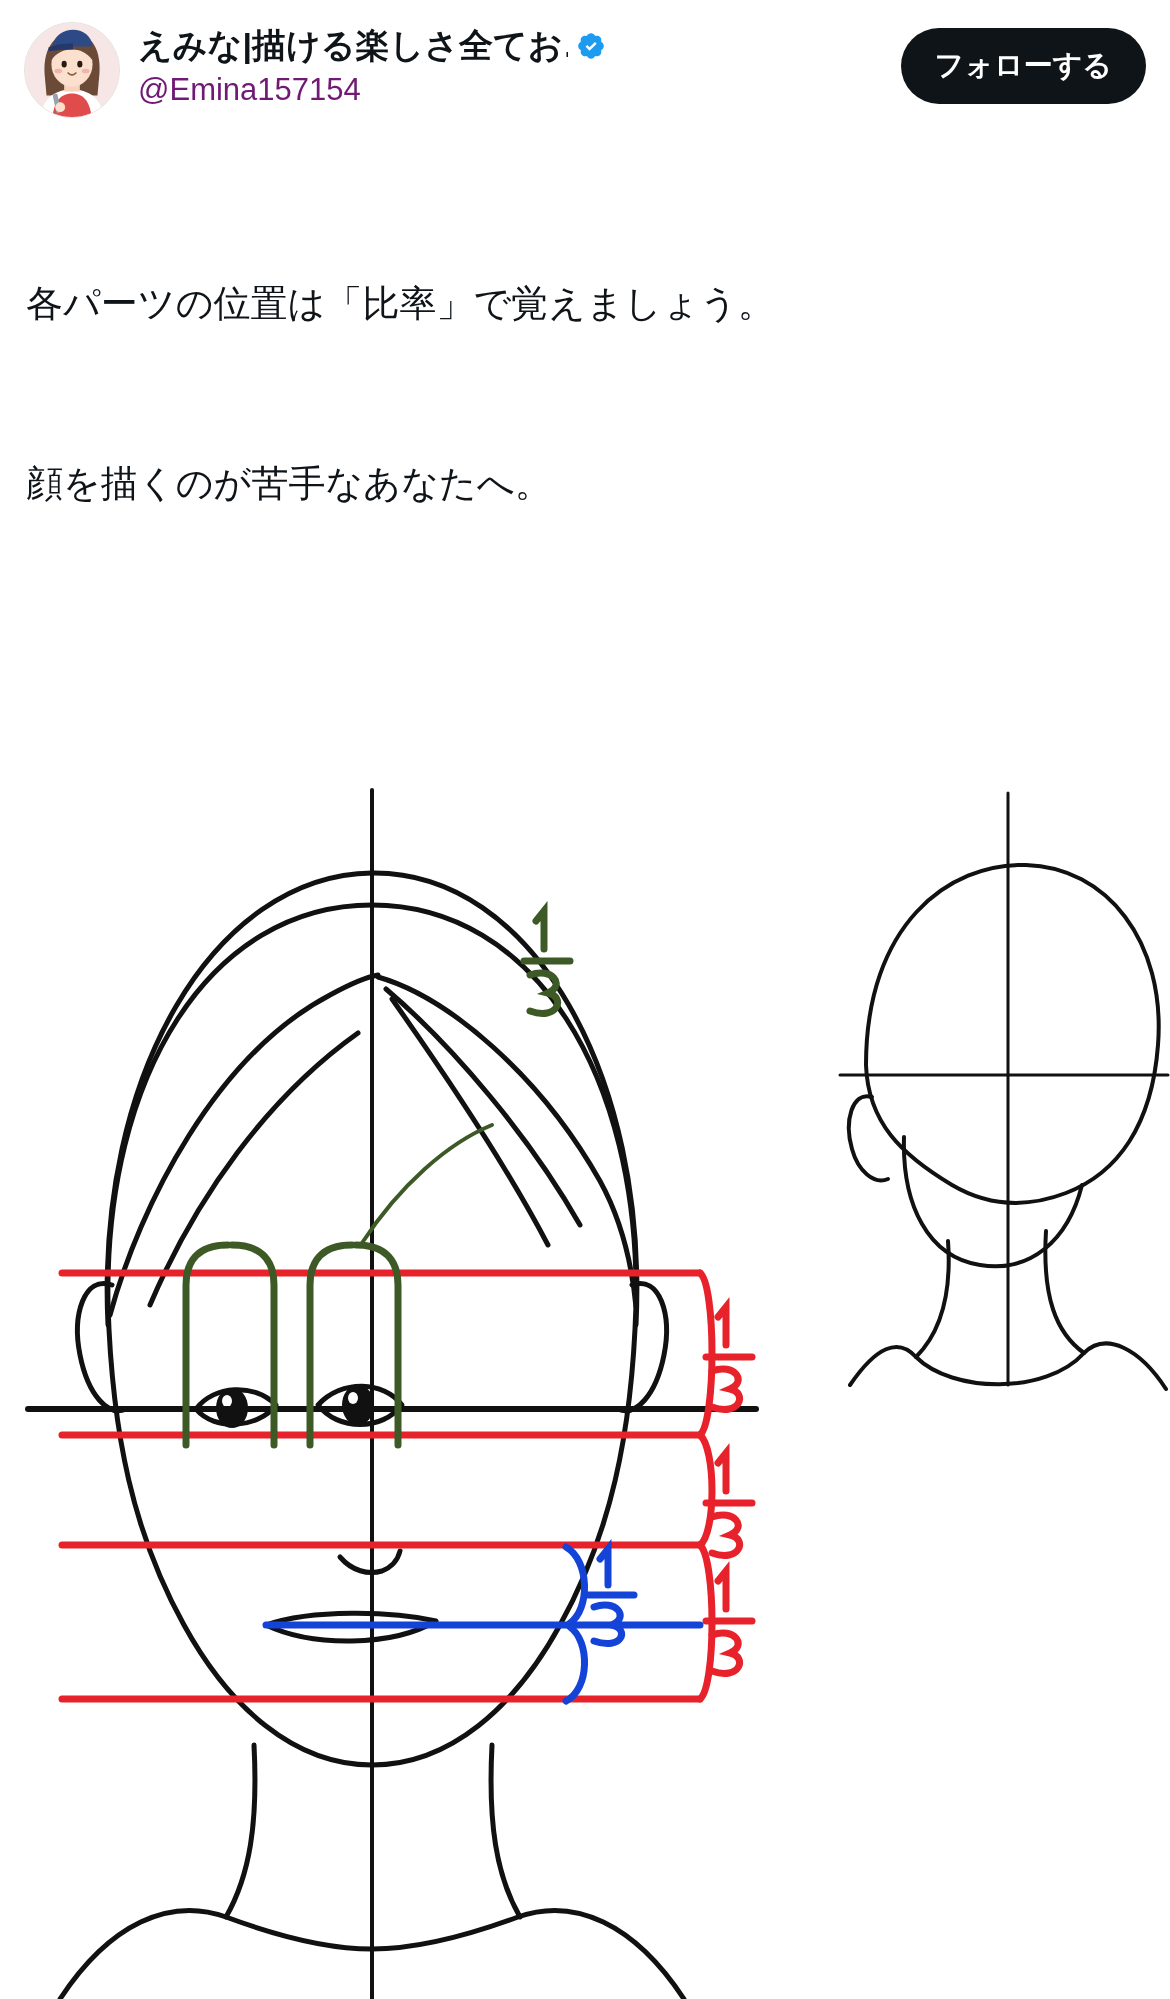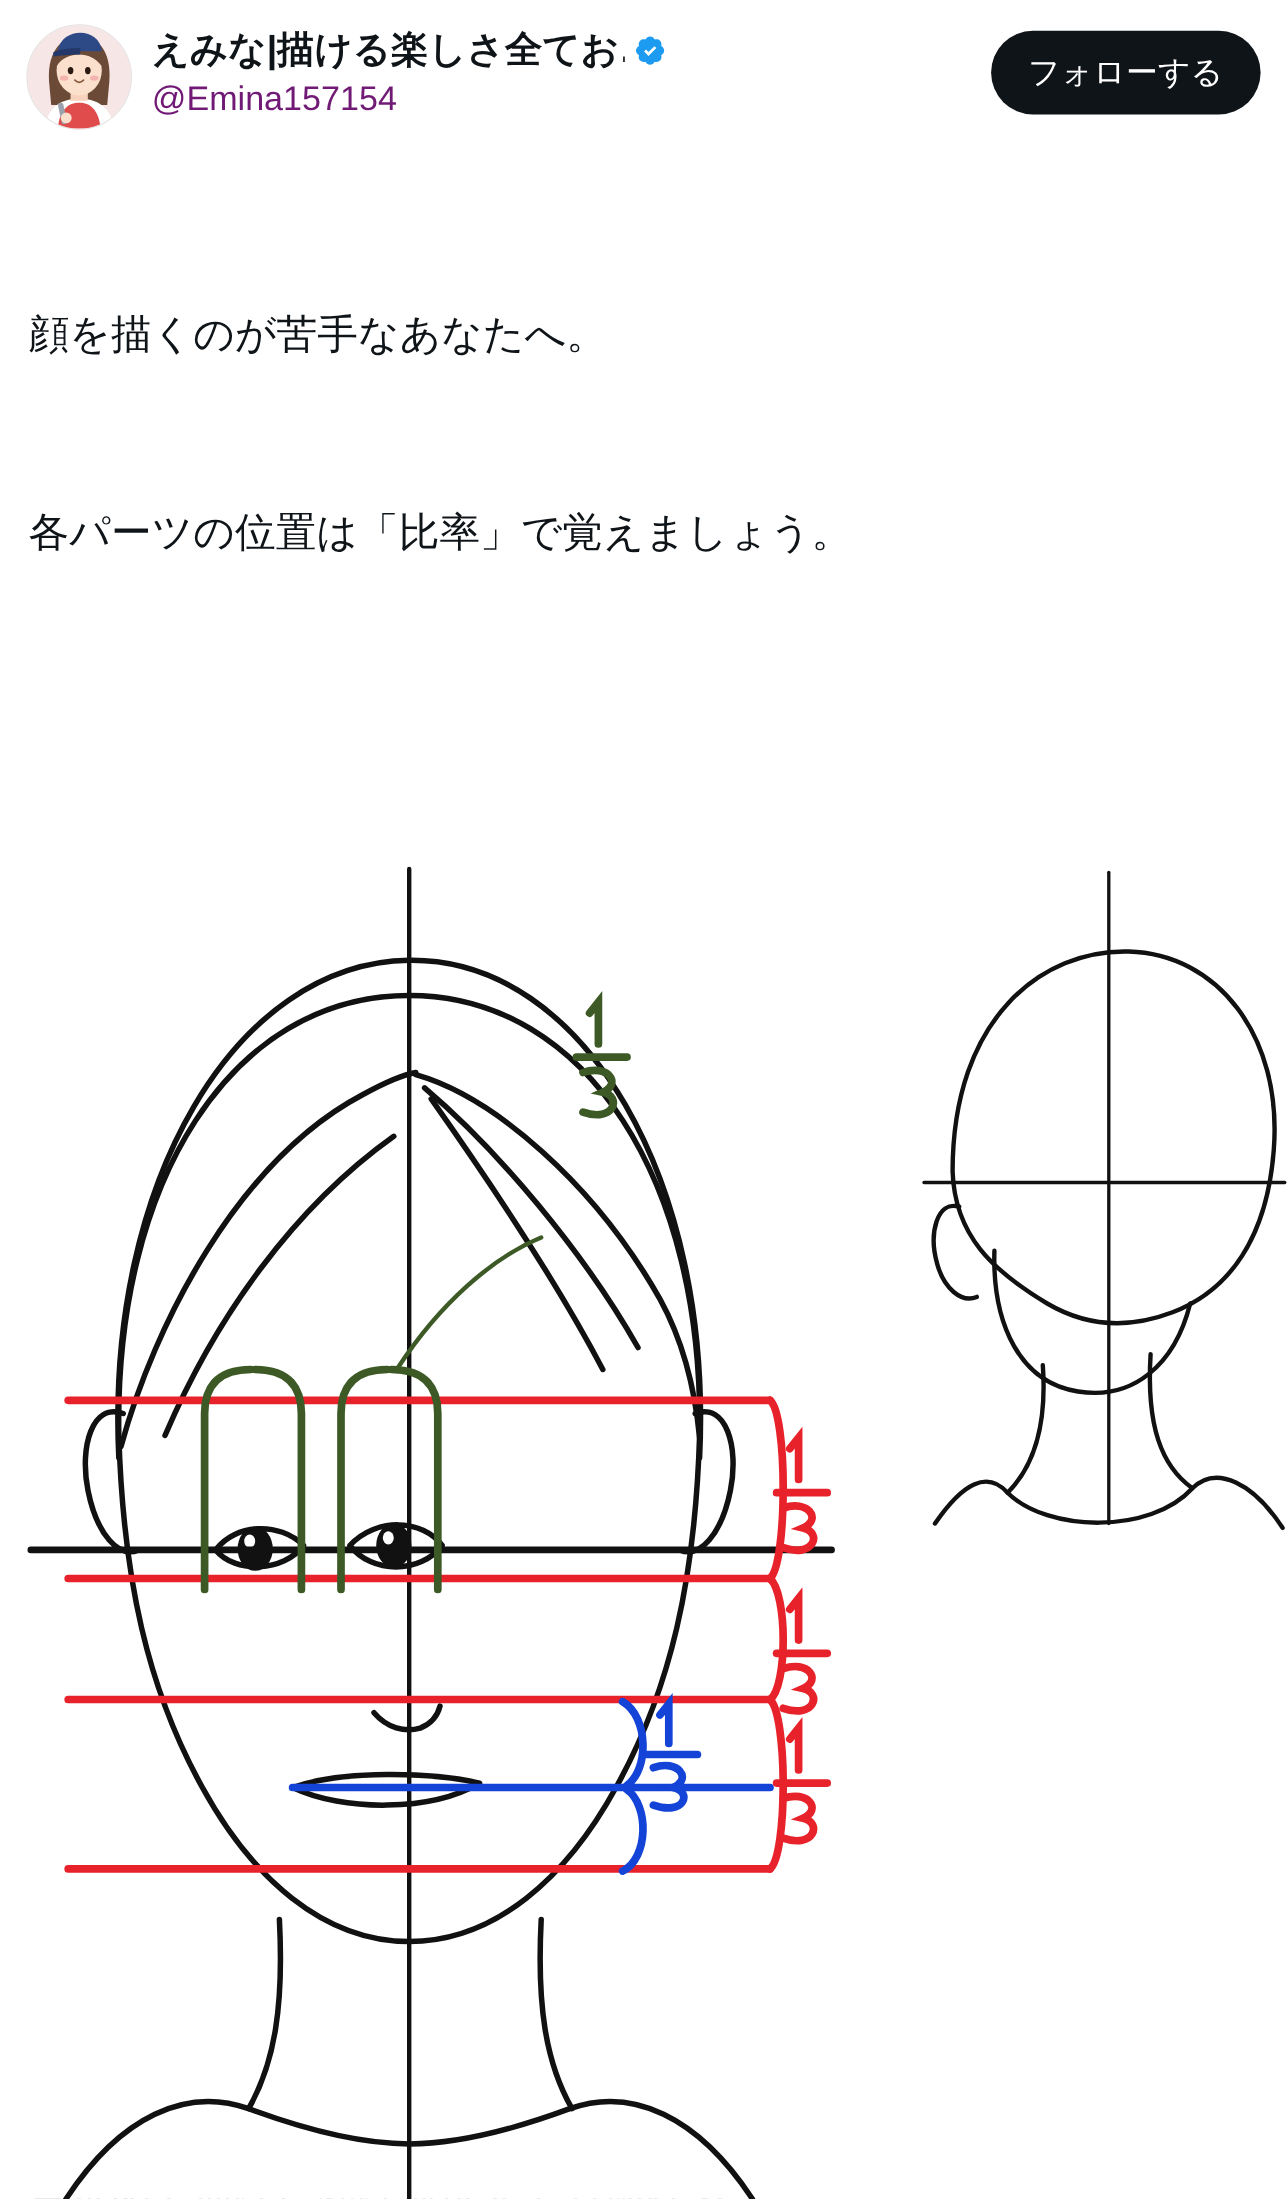--- a/index.html
+++ b/index.html
@@ -72,21 +72,21 @@
   }
   .follow-btn {
     flex: 0 0 auto;
     margin-left: 14px;
     margin-top: 6px;
     background: #0f1419;
     color: #ffffff;
     border: none;
     border-radius: 999px;
     font-size: 29px;
-    font-weight: normal;
+    font-weight: bold;
     font-family: inherit;
     padding: 18px 34px;
     cursor: pointer;
     white-space: nowrap;
   }
 
   
   .tweet-body {
     padding: 36px 26px 0 26px;
     font-size: 37px;
@@ -165,22 +165,22 @@
         </svg>
       </span>
     </div>
     <div class="handle">@Emina157154</div>
   </div>
 
   <button class="follow-btn">フォローする</button>
 </div>
 
 <div class="tweet-body">
+  <p class="para">各パーツの位置は「比率」で覚えましょう。</p>
   <p class="para">顔を描くのが苦手なあなたへ。</p>
-  <p class="para">各パーツの位置は「比率」で覚えましょう。</p>
   <div class="blank"></div>
   <p class="para">
     <span class="emoji-dart">
       <svg viewBox="0 0 42 42" xmlns="http://www.w3.org/2000/svg" aria-hidden="true">
         <circle cx="20" cy="22" r="18" fill="#b4323a"></circle>
         <circle cx="20" cy="22" r="13" fill="#f4f4f4"></circle>
         <circle cx="20" cy="22" r="9" fill="#b4323a"></circle>
         <circle cx="20" cy="22" r="5" fill="#f4f4f4"></circle>
         <circle cx="20" cy="22" r="2.4" fill="#b4323a"></circle>
         <path d="M19 21 L36 5" stroke="#6f6f6f" stroke-width="3" stroke-linecap="round"></path>

